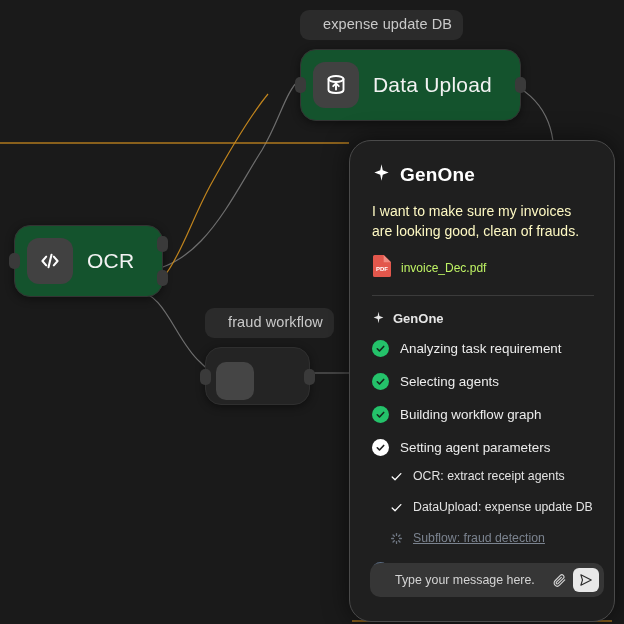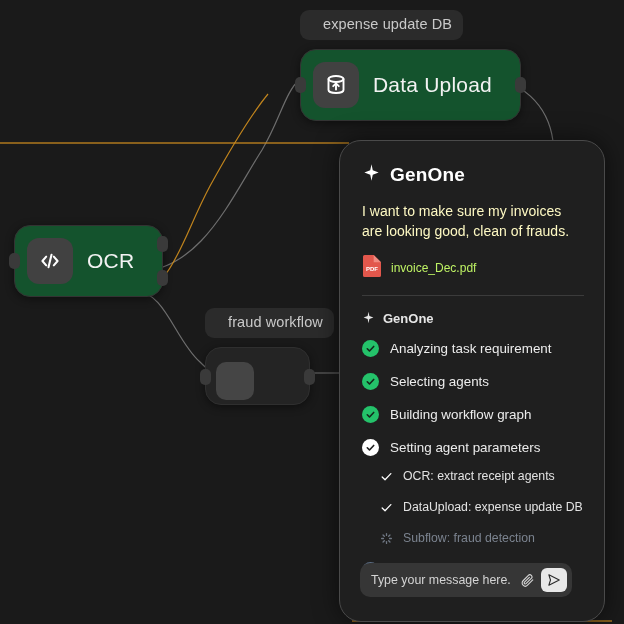--- a/index.html
+++ b/index.html
@@ -93,21 +93,21 @@
     width: 38px;
     height: 38px;
     border-radius: 10px;
     background: #454545;
     margin: 10px 0 0 10px;
   }
 
   
   #chat-panel {
     position: absolute;
-    left: 339px;
+    left: 349px;
     top: 140px;
     width: 266px;
     height: 482px;
     background: #1f1f1f;
     border: 1px solid #4a4a4a;
     border-radius: 22px;
     box-sizing: border-box;
     padding: 22px 20px 0 22px;
     overflow: hidden;
     box-shadow: 0 0 24px rgba(0,0,0,0.55);
@@ -190,40 +190,40 @@
     display: flex;
     align-items: center;
     gap: 10px;
     margin-bottom: 17px;
   }
   .substep .txt {
     font-size: 12.3px;
     color: #e2e2e2;
     white-space: nowrap;
   }
-  .substep.pending .txt { color: #7b838f; }
+  .substep.pending .txt { color: #7b838f; text-decoration: underline; }
   .tick {
     width: 13px; height: 13px;
     flex: none;
     color: #ffffff;
   }
   .spinner { width: 13px; height: 13px; flex: none; color: #6f7783; }
 
   
   #composer {
     position: absolute;
     left: 20px;
     bottom: 24px;
-    width: 212px;
+    width: 234px;
     height: 34px;
     background: #363636;
     border-radius: 10px;
     display: flex;
     align-items: center;
-    padding: 0 5px 0 11px;
+    padding: 0 5px 0 25px;
     box-sizing: border-box;
   }
   #composer .placeholder {
     flex: 1;
     color: #d4d4d4;
     font-size: 12.4px;
     white-space: nowrap;
     overflow: hidden;
   }
   .clip-btn {

